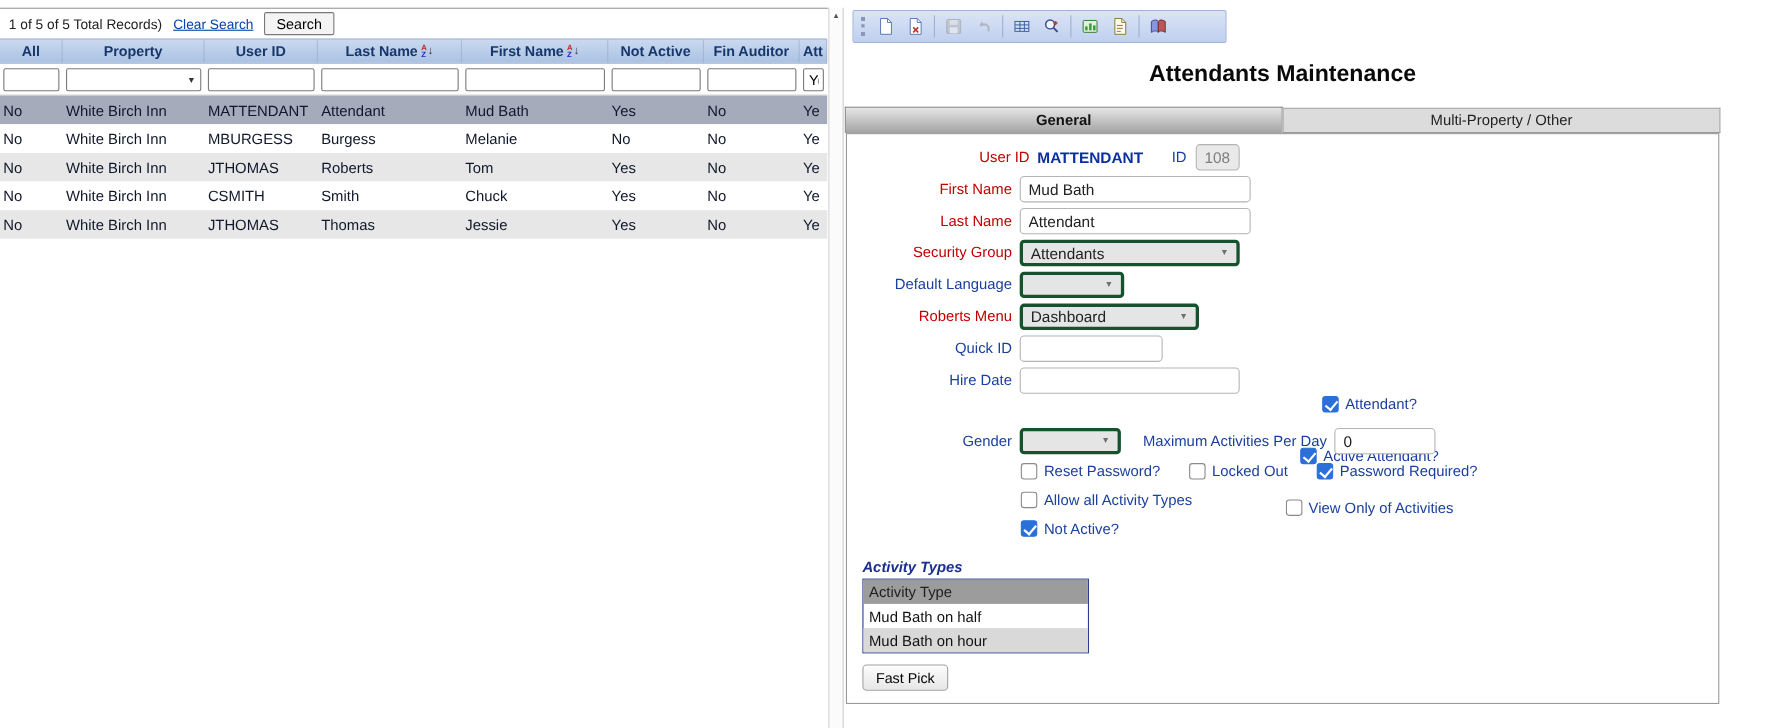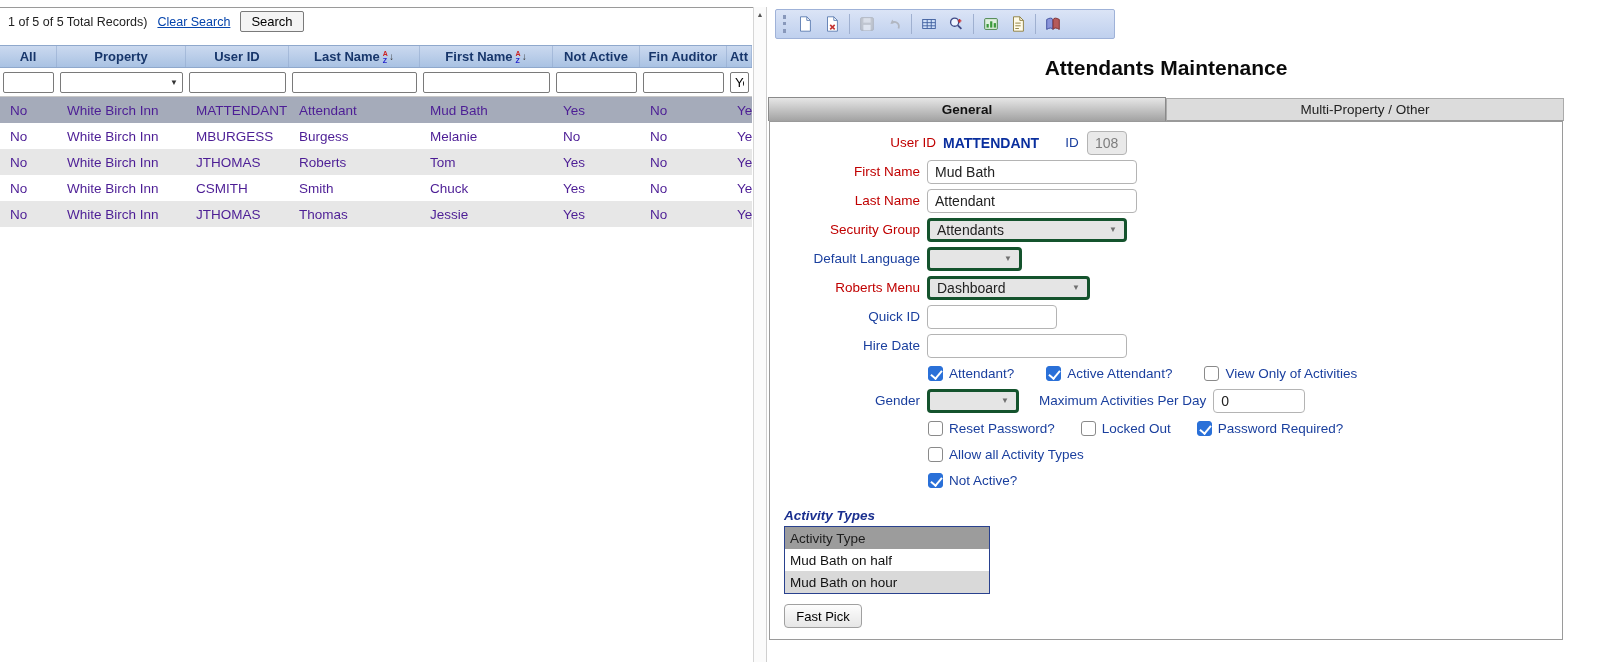--- a/index.html
+++ b/index.html
@@ -7,39 +7,39 @@
   body { font-family:"Liberation Sans", sans-serif; color:#1a1a1a; }
   .app { position:relative; width:1624px; height:662px; background:#fff; overflow:hidden; }
 
   
   .left-panel { position:absolute; left:0; top:7px; width:753px; height:655px; border-top:1px solid #9a9a9a; background:#fff; }
   .status-bar { display:flex; align-items:center; gap:10px; height:25px; padding:2px 8px 0 8px; font-size:12.5px; }
   .status-bar .records { color:#222; }
   .link { color:#0645ad; text-decoration:underline; cursor:pointer; font-size:12.5px; }
   .btn { font-size:13px; background:#f4f4f4; border:1px solid #7a7a7a; border-radius:2px; padding:1px 10px; height:21px; }
 
-  .grid { width:752px; margin-top:12px; font-size:13.5px; }
+  .grid { width:752px; margin-top:2px; font-size:13.5px; }
   .grid-row { display:grid; grid-template-columns:57px 129px 103px 131px 133px 87px 87px 25px; }
   .ghead { height:23px; background:linear-gradient(#cbd9ef,#a9c2e3); border-top:1px solid #8fa8cc; border-bottom:1px solid #8fa8cc; }
   .ghead .hcell { display:flex; align-items:center; justify-content:center; gap:3px; font-weight:bold; color:#17366b; font-size:13px; border-right:1px solid rgba(143,168,204,.55); overflow:hidden; white-space:nowrap; }
   .sort-icon { display:inline-flex; align-items:center; }
   .sort-icon .az { display:flex; flex-direction:column; font-size:7px; line-height:7px; font-weight:bold; font-style:normal; }
   .sort-icon .a { color:#c22; } .sort-icon .zz { color:#22c; }
   .sort-icon .arr { font-size:10px; color:#333; margin-left:1px; }
 
   .gfilter { height:29px; background:#fff; border-bottom:1px solid #c8c8c8; }
   .gfilter .fcell { display:flex; align-items:center; padding:0 3px; overflow:hidden; }
   .filter-input { width:100%; height:21px; border:1px solid #7a7a7a; border-radius:2px; padding:0 4px; font-size:13px; font-family:"Liberation Sans",sans-serif; }
   .filter-dd { width:100%; height:21px; border:1px solid #7a7a7a; border-radius:2px; background:#fff; display:flex; align-items:center; padding:0 4px; }
   .filter-dd .arr { margin-left:auto; font-size:8px; color:#333; }
 
   .grow { height:26px; background:#fff; cursor:default; }
   .grow:nth-child(odd) { background:#e7e7e7; }
   .grow.selected { background:#a5abba !important; }
-  .grow .cell { display:flex; align-items:center; padding-left:10px; overflow:hidden; white-space:nowrap; color:#4c1d95; }
+  .grow .cell { display:flex; align-items:center; padding-left:3px; overflow:hidden; white-space:nowrap; color:#0f172a; }
 
   
   .vscroll { position:absolute; left:753px; top:7px; width:14px; height:655px; background:#fbfbfb; border-left:1px solid #d6d6d6; border-right:1px solid #cfcfcf; }
   .vscroll .up { width:12px; height:14px; margin:1px auto; text-align:center; font-size:7px; color:#555; line-height:14px; cursor:pointer; }
 
   
   .right-panel { position:absolute; left:768px; top:7px; width:796px; height:655px; background:#fff; }
   .toolbar { position:absolute; left:7px; top:2px; width:340px; height:30px; background:linear-gradient(#dbe4f6,#bfd0ee); border:1px solid #9fb2d8; border-radius:2px; display:flex; align-items:center; gap:7px; padding:0 7px; }
   .tb-handle { width:3px; height:18px; border-left:3px dotted #8898bb; margin-right:2px; }
   .tb-sep { width:1px; height:20px; background:#9fb0d0; }
@@ -346,21 +346,21 @@
       <div class="frow">
         <span class="flabel blu">Quick ID</span>
         <input class="ti" style="width: 130px;" value="">
       </div>
 
       <div class="frow">
         <span class="flabel blu">Hire Date</span>
         <input class="ti" style="width: 200px;" value="">
       </div>
 
-      <div class="frow cbrow indent" style="gap:32px;">
+      <div class="frow cbrow indent" style="gap:32px;flex-direction:column;">
         <span class="cbfield">
           <span class="cb checked"></span>
           <span class="cblabel">Attendant?</span>
         </span>
         <span class="cbfield">
           <span class="cb checked"></span>
           <span class="cblabel">Active Attendant?</span>
         </span>
         <span class="cbfield">
           <span class="cb"></span>

